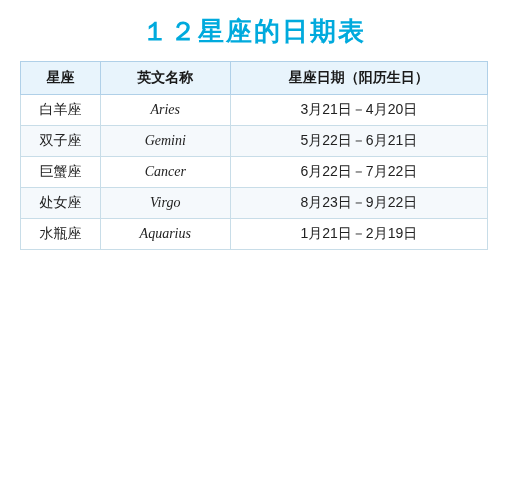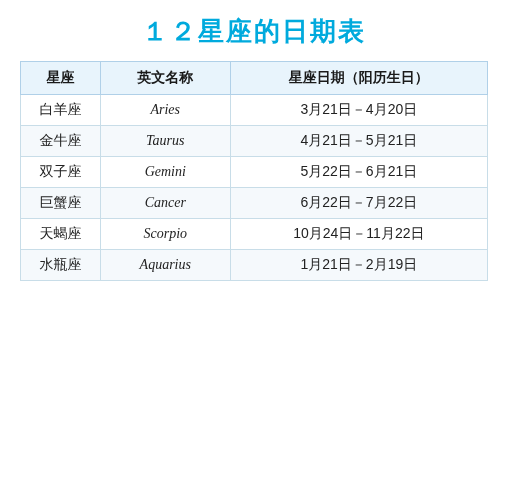--- a/index.html
+++ b/index.html
@@ -89,38 +89,33 @@
       <th class="col-date">星座日期（阳历生日）</th>
     </tr>
   </thead>
   <tbody id="table-body">
   <tr>
         <td>白羊座</td>
         <td>Aries</td>
         <td>3月21日－4月20日</td>
       </tr>
       <tr>
-        <td>金牛座</td>
-        <td>Taurus</td>
-        <td>4月21日－5月21日</td>
-      </tr>
-      <tr>
         <td>双子座</td>
         <td>Gemini</td>
         <td>5月22日－6月21日</td>
       </tr>
       <tr>
         <td>巨蟹座</td>
         <td>Cancer</td>
         <td>6月22日－7月22日</td>
       </tr>
       <tr>
-        <td>天蝎座</td>
-        <td>Scorpio</td>
-        <td>10月24日－11月22日</td>
+        <td>处女座</td>
+        <td>Virgo</td>
+        <td>8月23日－9月22日</td>
       </tr>
       <tr>
         <td>水瓶座</td>
         <td>Aquarius</td>
         <td>1月21日－2月19日</td>
       </tr>
     </tbody>
 </table>
 
 </body></html>

